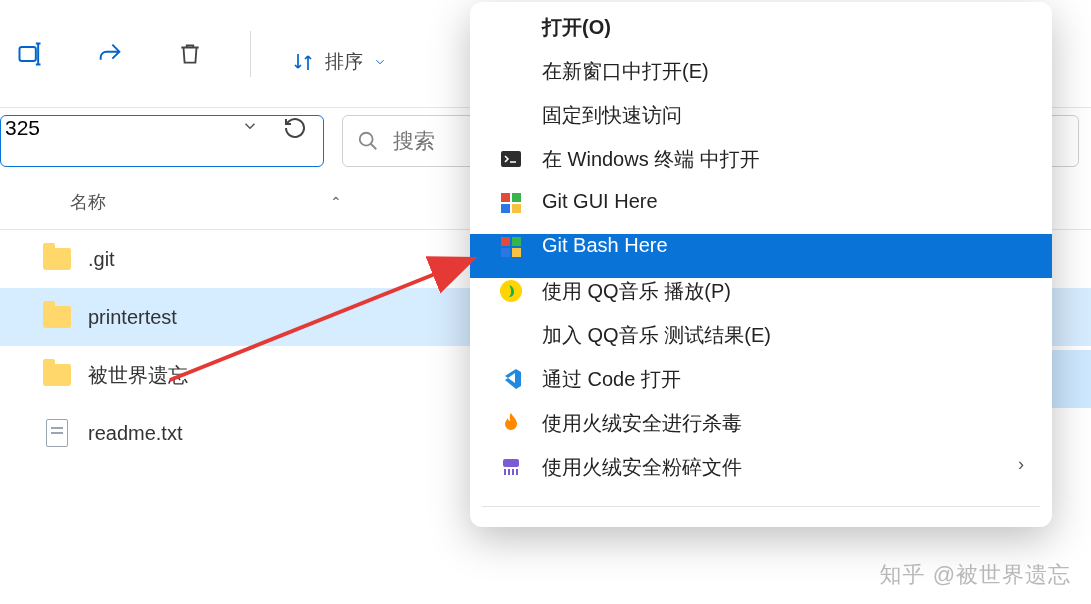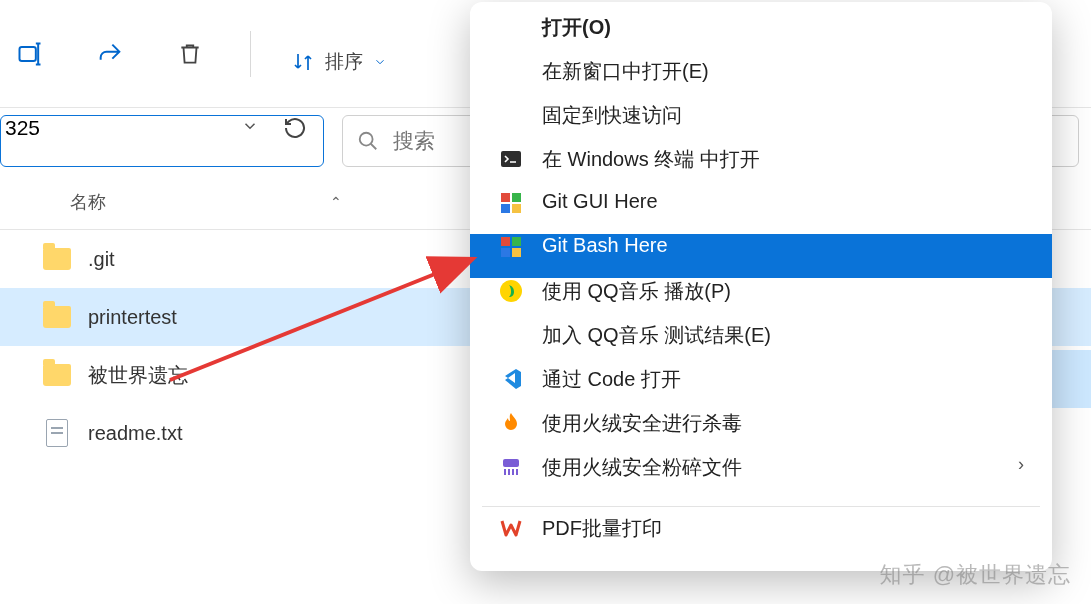--- a/index.html
+++ b/index.html
@@ -220,28 +220,20 @@
     <span class="ico">
         <svg width="24" height="24" viewBox="0 0 24 24">
           <rect x="4" y="4" width="16" height="8" rx="2" fill="#7a5dd6"></rect>
           <path d="M6 14v6M10 14v6M14 14v6M18 14v6" stroke="#7a5dd6" stroke-width="2"></path>
         </svg>
       </span>
     <span>使用火绒安全粉碎文件</span>
     <span class="sub">›</span>
   </div>
   <div class="ctx-sep"></div>
-  <div class="ctx-item">
-    <span class="ico">
-        <svg width="24" height="24" viewBox="0 0 24 24">
-          <path d="M3 5l4 14 5-10 5 10 4-14" fill="none" stroke="#e2432a" stroke-width="3" stroke-linejoin="round"></path>
-        </svg>
-      </span>
-    <span>PDF批量打印</span>
-  </div>
 </div>
 
 <svg class="arrow-svg" width="340" height="170">
   <defs>
       <marker id="ah" markerWidth="12" markerHeight="12" refX="10" refY="5" orient="auto">
         <path d="M0 0L12 5L0 10z" fill="#e53935"></path>
       </marker>
     </defs>
   <line x1="10" y1="150" x2="310" y2="30" stroke="#e53935" stroke-width="4" marker-end="url(#ah)"></line>
 </svg>

